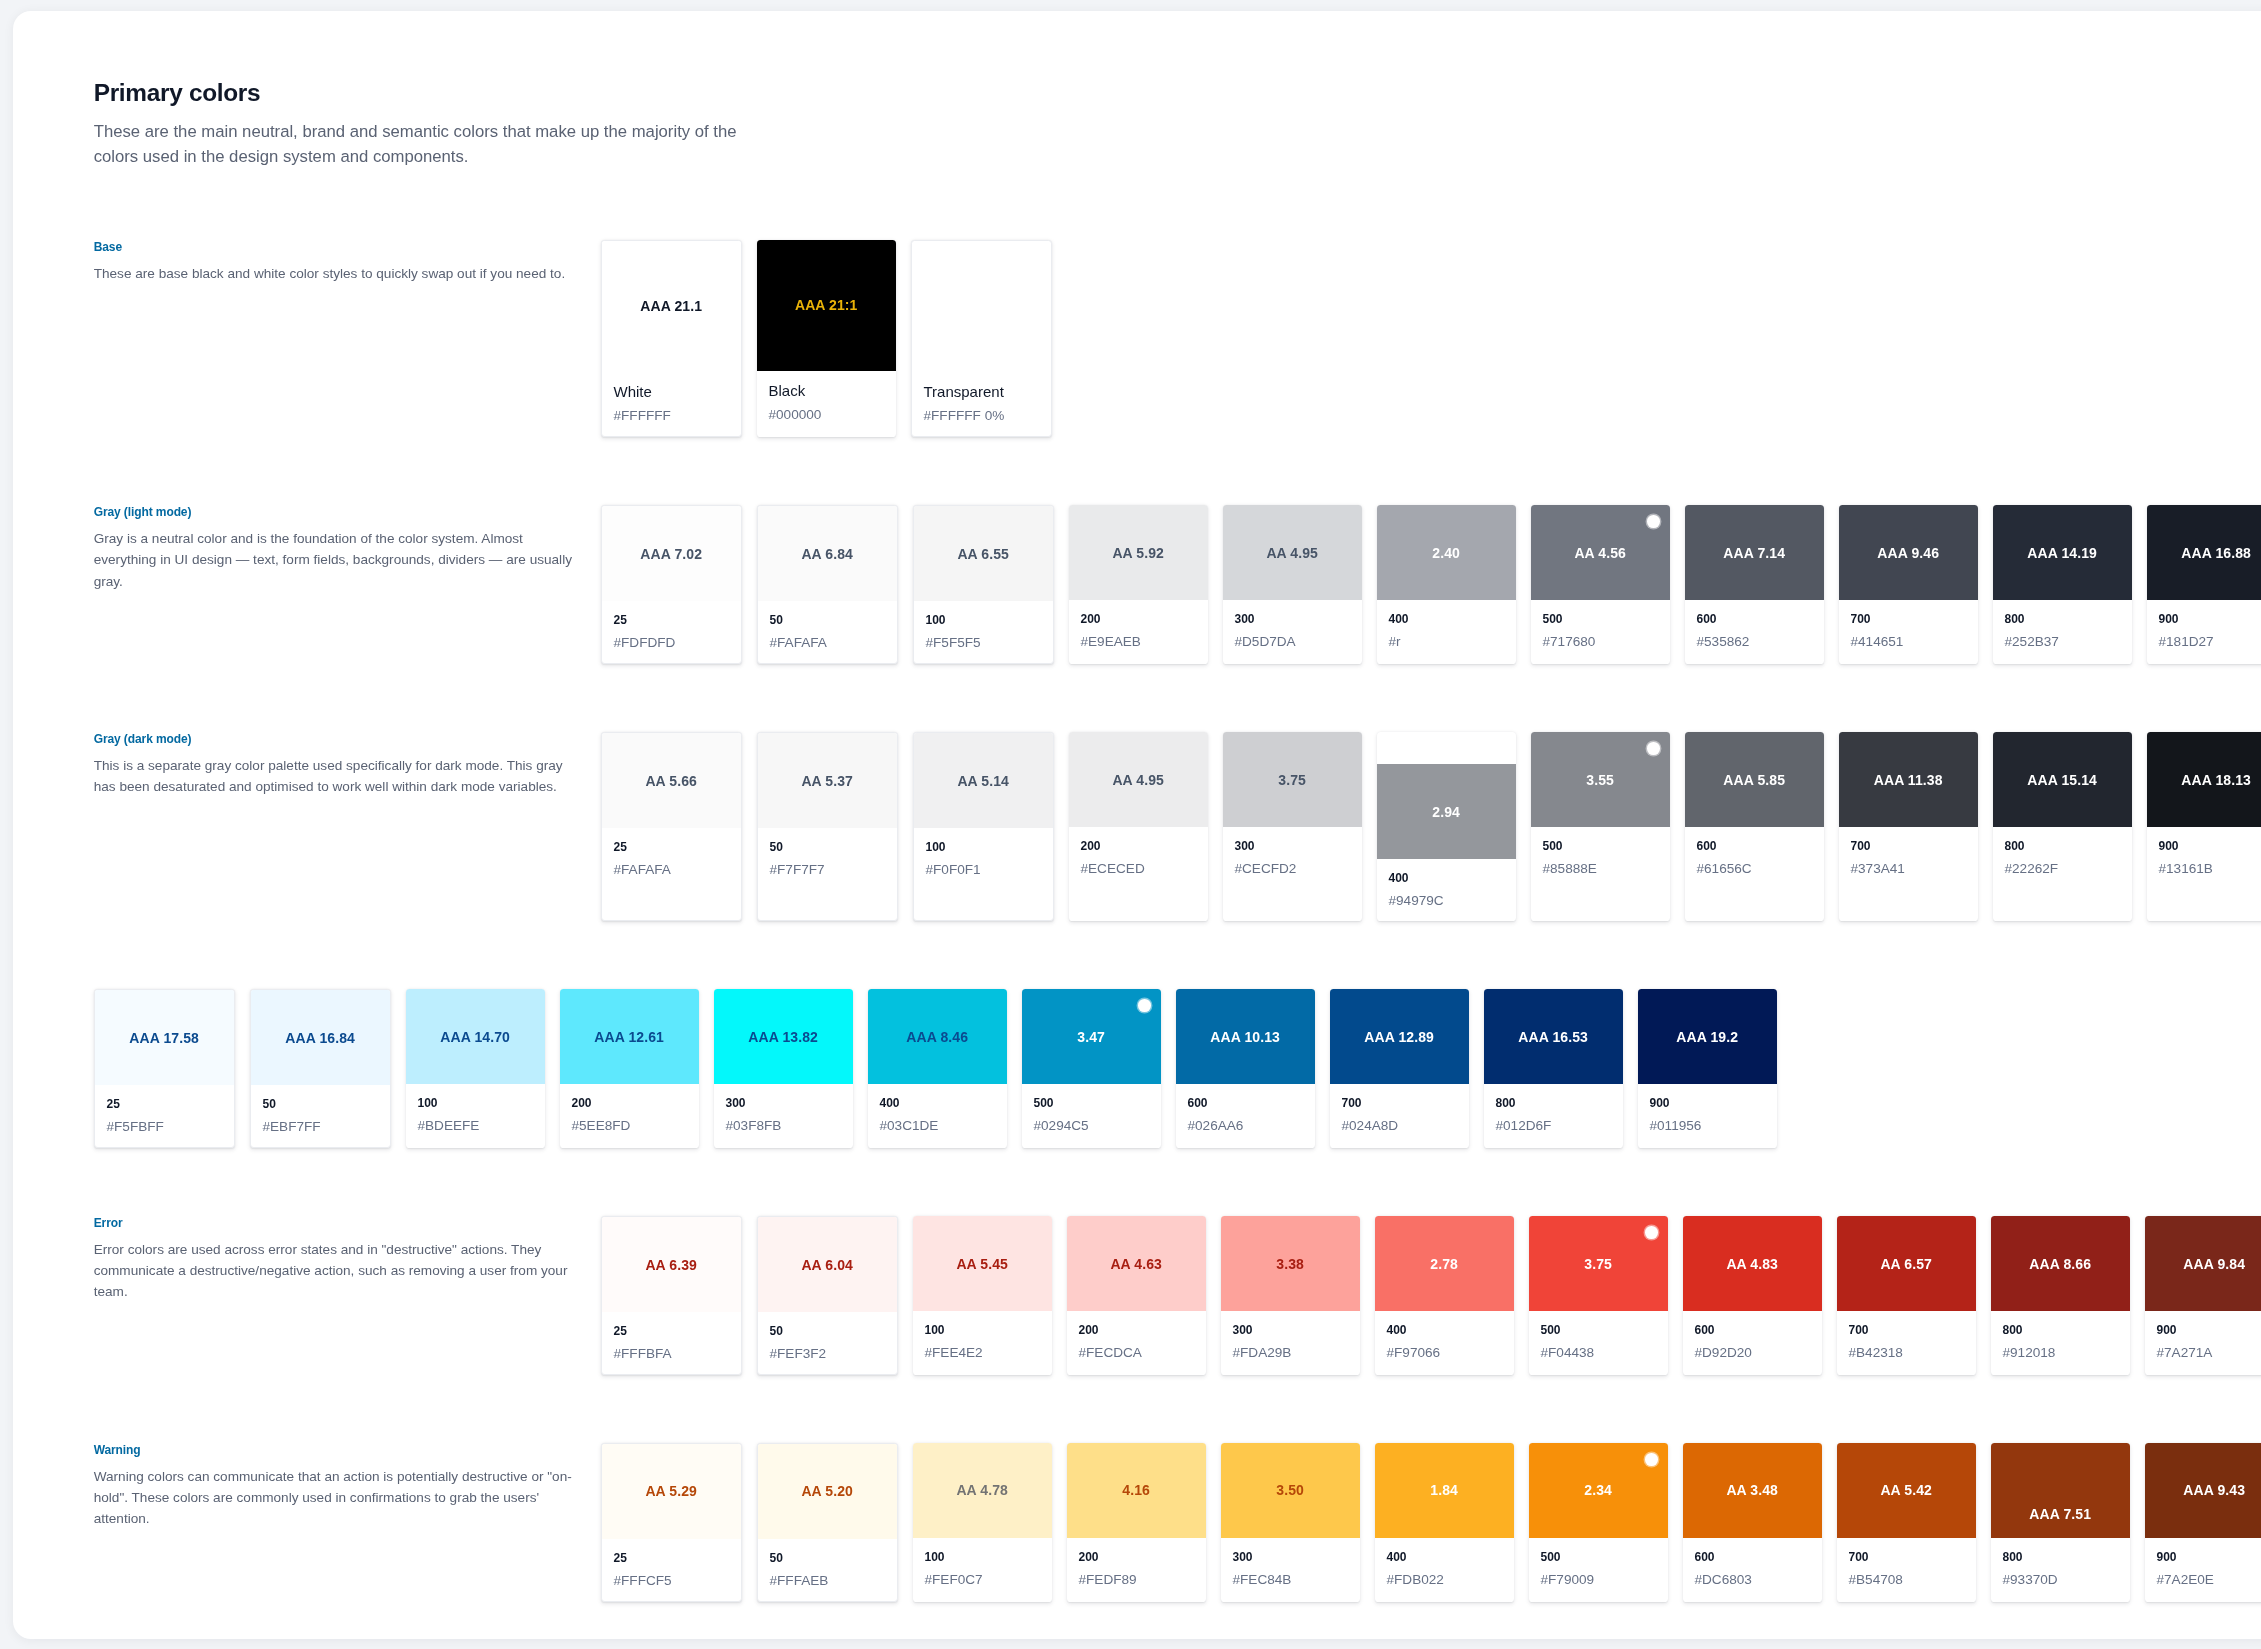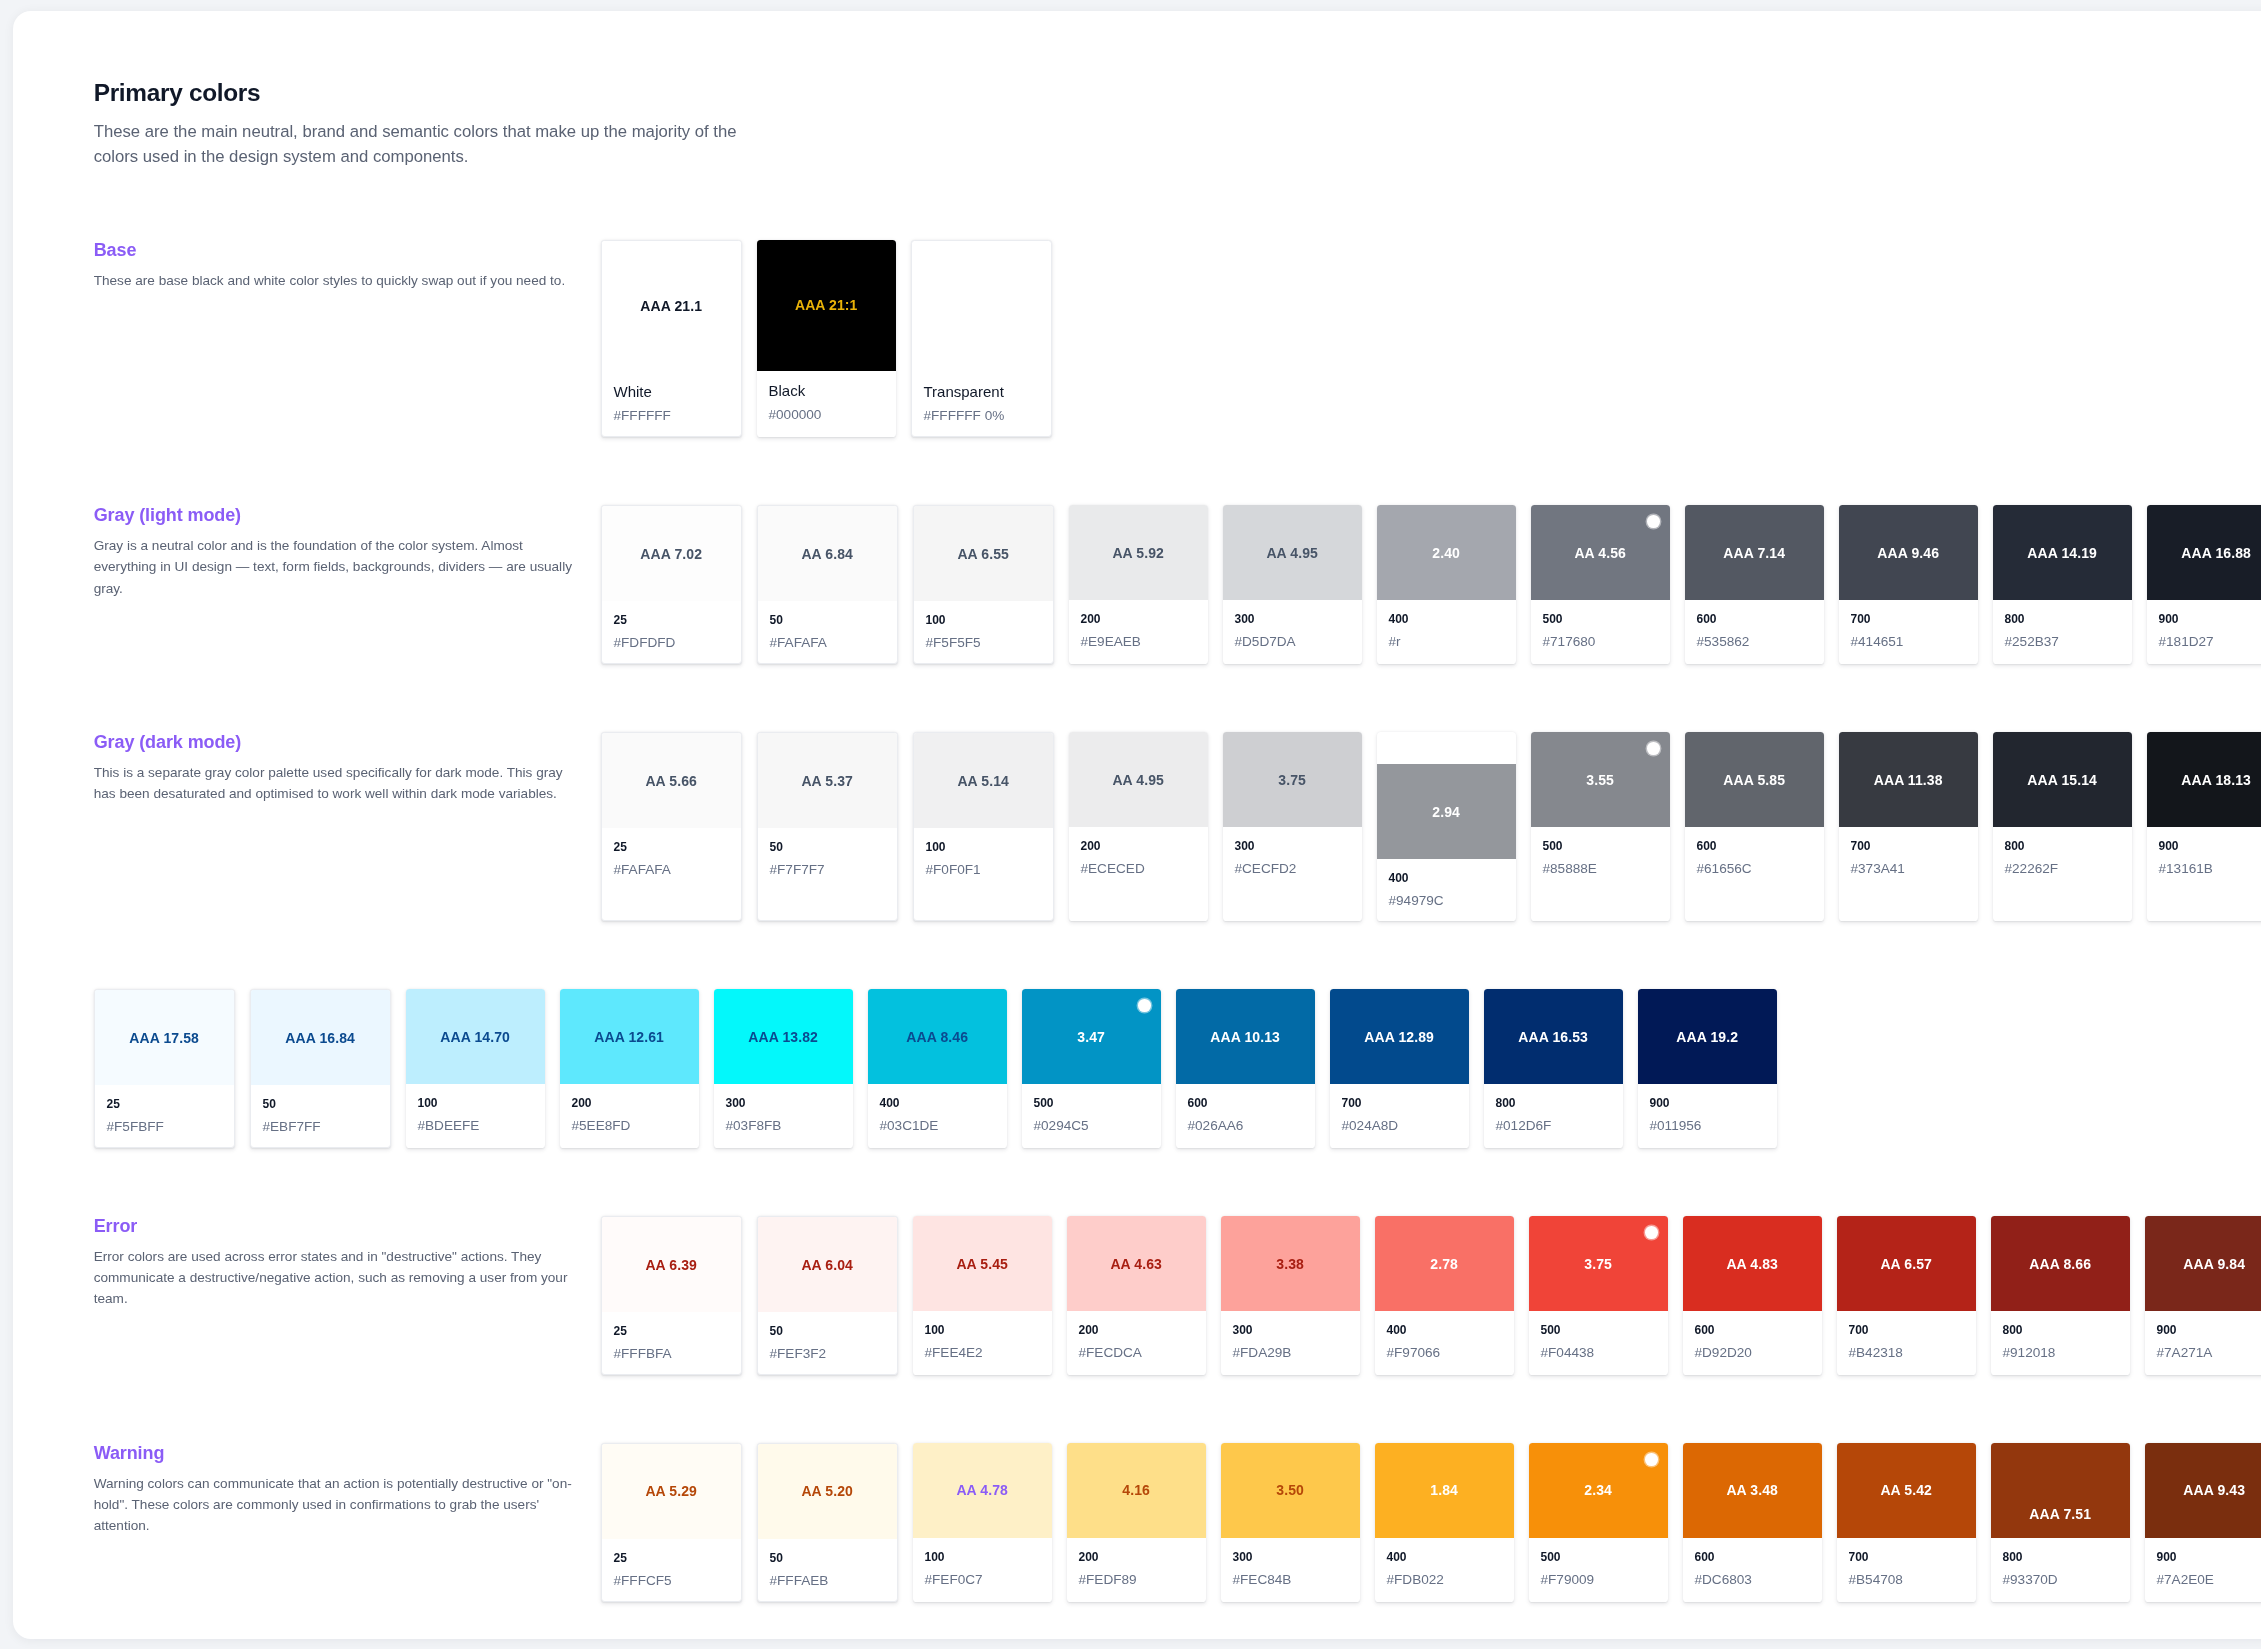--- a/index.html
+++ b/index.html
@@ -45,23 +45,23 @@
     display:flex;
     align-items:flex-start;
   }
   .row-meta{
     width:507px;
     flex:0 0 507px;
     padding-right:27px;
     box-sizing:border-box;
   }
   .row-name{
-    font-size:18px;
+    font-size:12px;
     font-weight:700;
-    color:#8b5cf6;
+    color:#0369a1;
     letter-spacing:-0.1px;
     margin:0 0 9px 0;
   }
   .row-desc{
     font-size:13.6px;
     line-height:1.55;
     color:#5A6273;
     margin:0;
     font-weight:400;
   }
@@ -619,21 +619,21 @@
               <div class="chip" style="background: rgb(255, 250, 235);">
                 <span class="contrast" style="color: rgb(181, 71, 8);">AA 5.20</span>
               </div>
               <div class="meta">
                 <div class="meta-step">50</div>
                 <div class="meta-hex">#FFFAEB</div>
               </div>
             </div>
             <div class="swatch">
               <div class="chip" style="background: rgb(254, 240, 199);">
-                <span class="contrast" style="color: #8b5cf6;">AA 4.78</span>
+                <span class="contrast" style="color: #737373;">AA 4.78</span>
               </div>
               <div class="meta">
                 <div class="meta-step">100</div>
                 <div class="meta-hex">#FEF0C7</div>
               </div>
             </div>
             <div class="swatch">
               <div class="chip" style="background: rgb(254, 223, 137);">
                 <span class="contrast" style="color: rgb(181, 71, 8);">4.16</span>
               </div>

